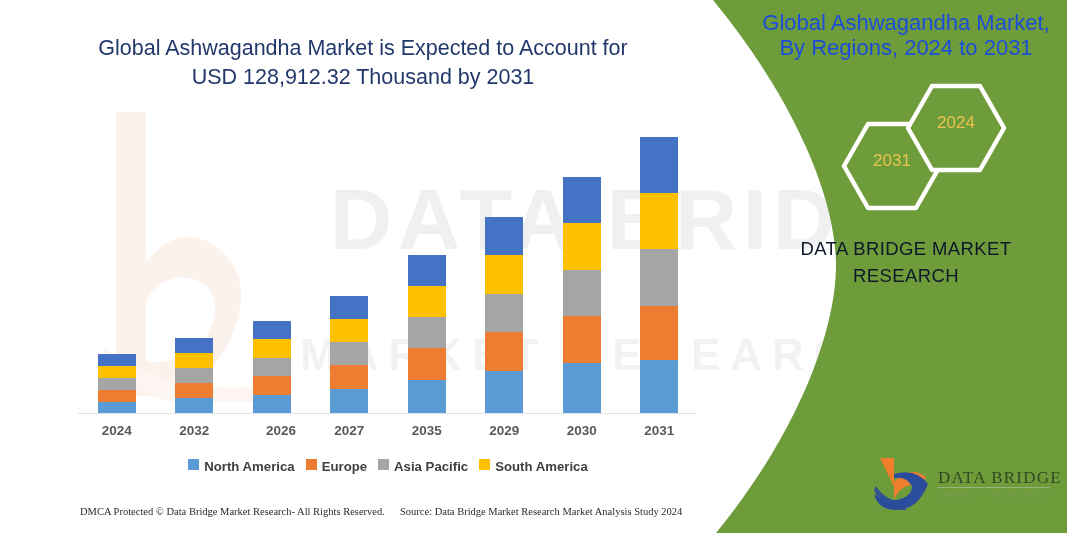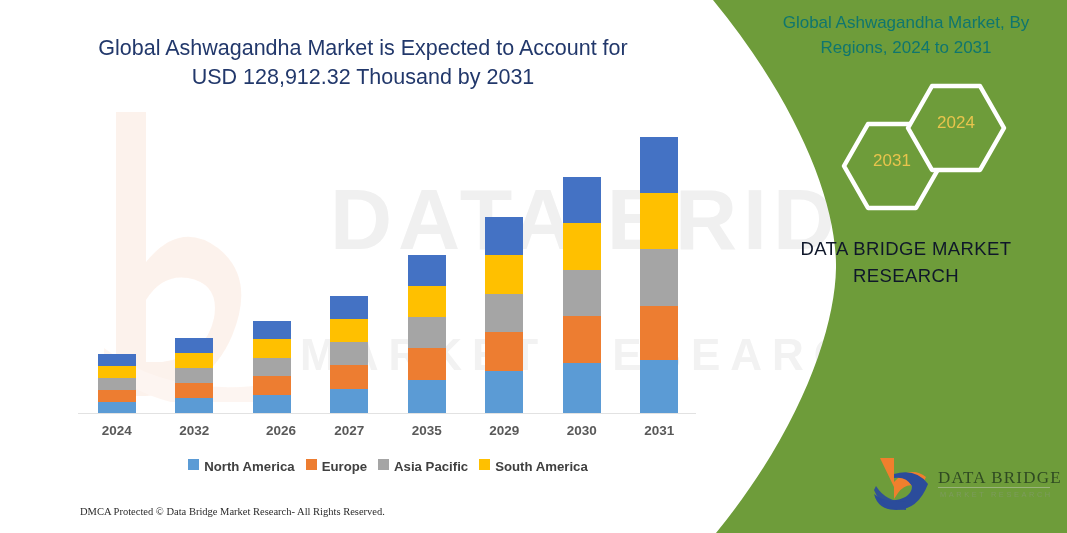--- a/index.html
+++ b/index.html
@@ -68,21 +68,21 @@
     font-family:"Liberation Serif", serif;font-size:10.5px;color:#2b2b2b;
   }
   .f-left{position:absolute;left:0;top:0;white-space:nowrap;}
   .f-right{position:absolute;left:320px;top:0;white-space:nowrap;}
 
   
   .green-wrap{position:absolute;left:0;top:0;width:1067px;height:533px;pointer-events:none;}
   .green-content{position:absolute;left:744px;top:0;width:323px;height:533px;}
   .gp-title{
     position:absolute;left:14px;top:10px;width:296px;text-align:center;
-    color:#0f766e;font-size:17px;line-height:25px;font-weight:400;
+    color:#1d4ed8;font-size:22px;line-height:25px;font-weight:400;
   }
   .hexes{position:absolute;left:0;top:85px;width:323px;height:125px;}
   .hex{position:absolute;}
   .hex-label{
     position:absolute;color:#e8c44d;font-size:17px;font-weight:400;
     text-align:center;
   }
   .brand{
     position:absolute;left:20px;top:235px;width:284px;text-align:center;
     color:#0f172a;font-size:18.5px;line-height:27px;letter-spacing:.4px;
@@ -206,20 +206,21 @@
         <span class="lg-tx">Asia Pacific</span>
       </div>
       <div class="lg-item">
         <span class="lg-sw" style="background: rgb(255, 192, 0);"></span>
         <span class="lg-tx">South America</span>
       </div>
     </div>
 
   <div class="footer">
     <span class="f-left">DMCA Protected © Data Bridge Market Research-  All Rights Reserved.</span>
+    <span class="f-right">Source: Data Bridge Market Research  Market Analysis Study 2024</span>
   </div>
 
   <div class="green-wrap">
     <svg width="1067" height="533" viewBox="0 0 1067 533">
       <path d="M713 0 L1067 0 L1067 533 L716 533
                C 800 430, 835 330, 836 268
                C 837 200, 795 100, 713 0 Z" fill="#6E9C3A"></path>
     </svg>
   </div>
 

